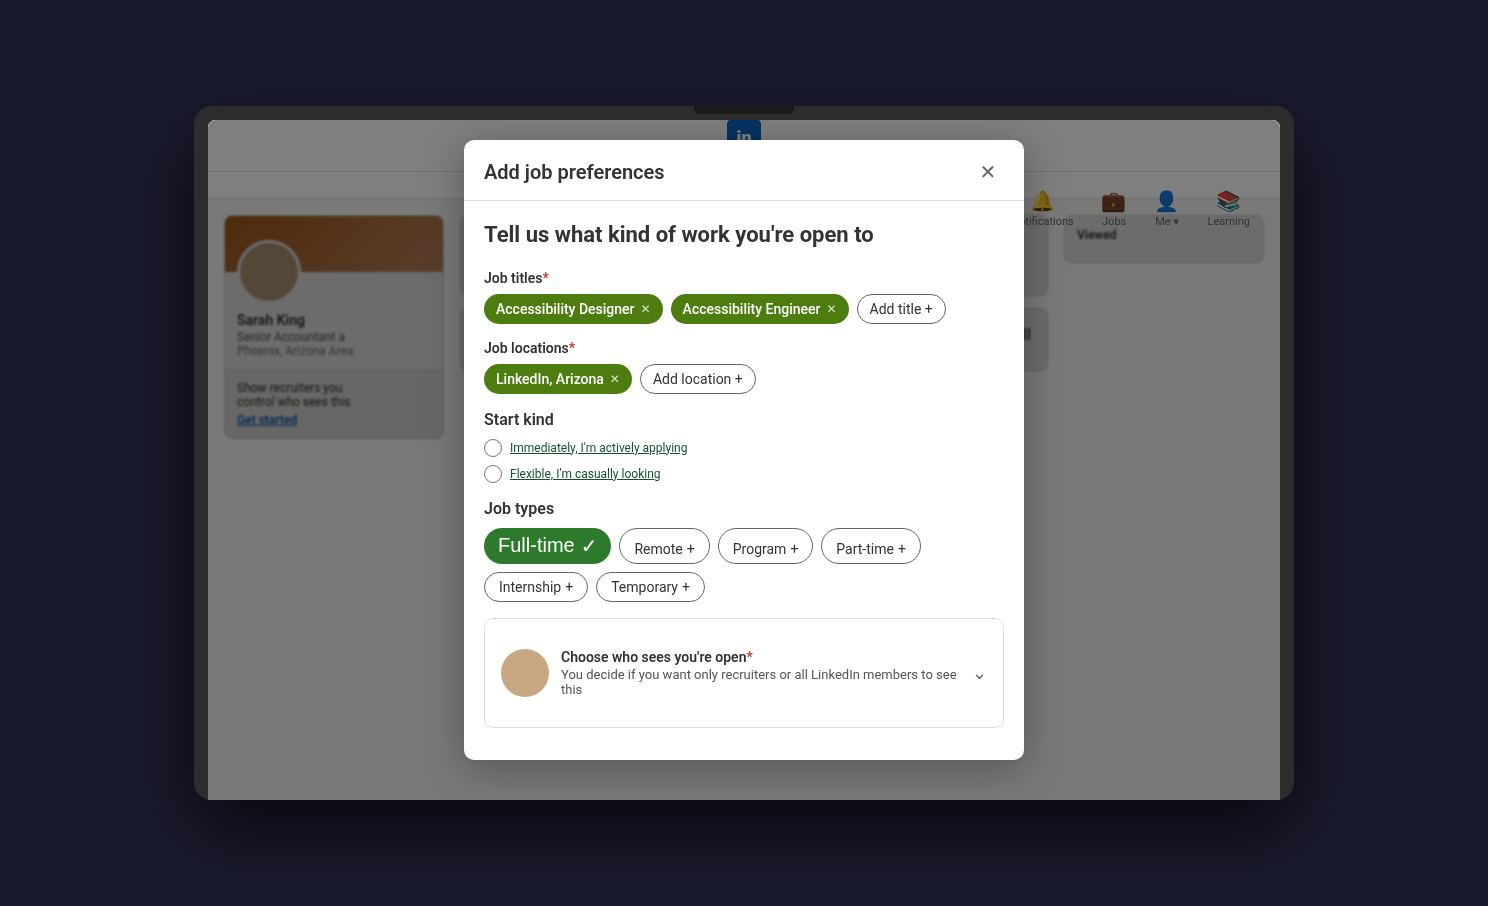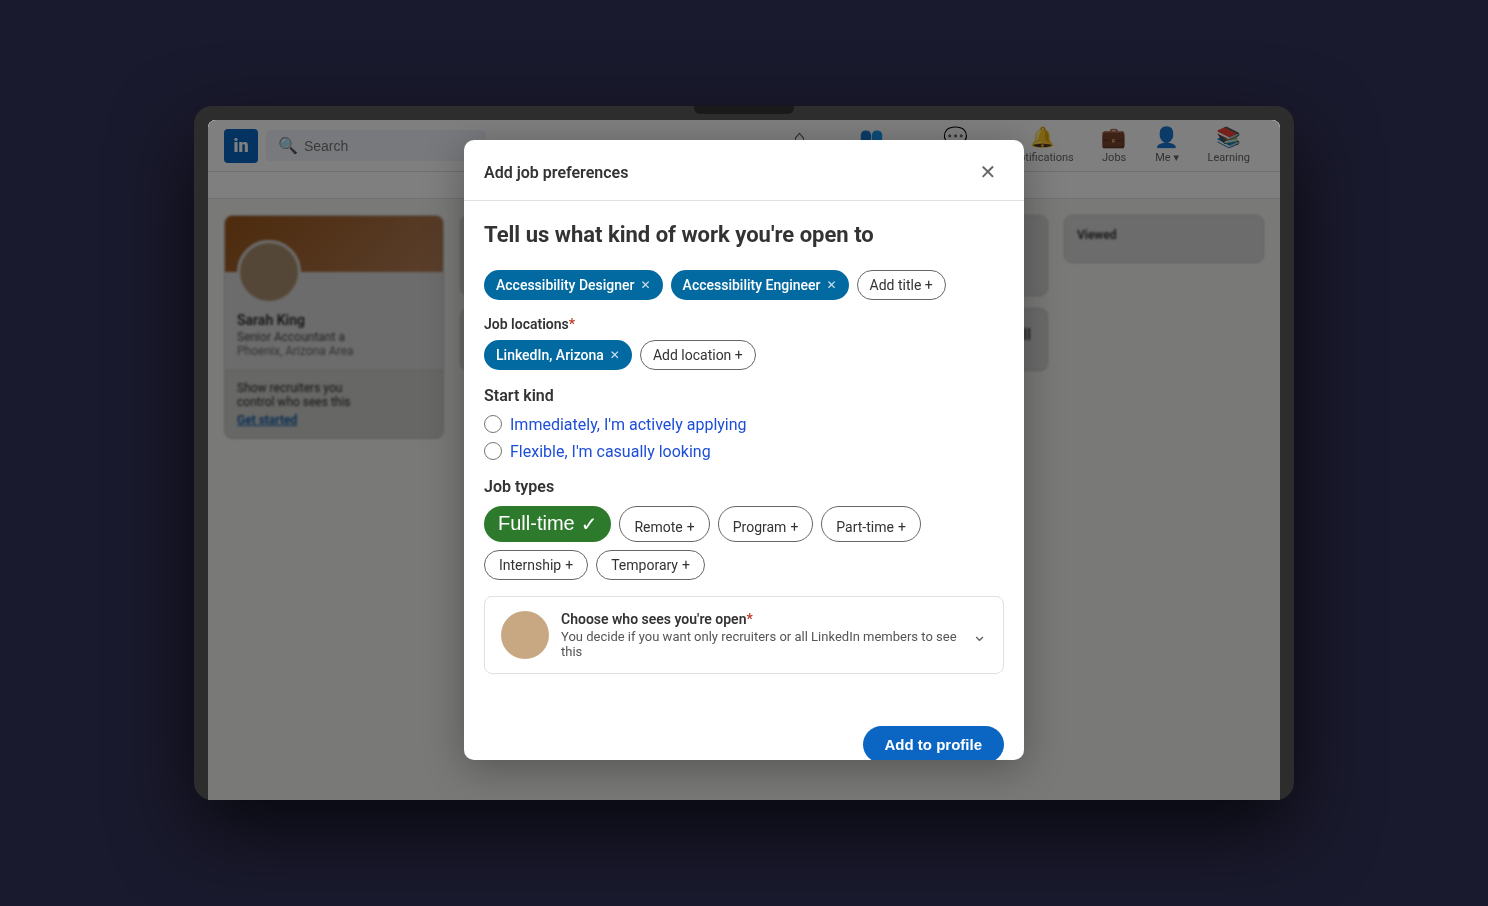--- a/index.html
+++ b/index.html
@@ -60,20 +60,21 @@
     
     .linkedin-nav {
       background: white;
       height: 52px;
       display: flex;
       align-items: center;
       padding: 0 16px;
       border-bottom: 1px solid #e0e0e0;
       position: relative;
       z-index: 1;
+      flex-direction: column;
     }
 
     .li-logo {
       width: 34px;
       height: 34px;
       background: #0a66c2;
       border-radius: 4px;
       display: flex;
       align-items: center;
       justify-content: center;
@@ -311,21 +312,21 @@
 
     .modal-header {
       display: flex;
       align-items: center;
       justify-content: space-between;
       padding: 16px 20px 12px;
       border-bottom: 1px solid #e0e0e0;
     }
 
     .modal-title {
-      font-size: 16px;
+      font-size: 20px;
       font-weight: 600;
       color: #333;
       text-align: center;
     }
 
     .modal-close {
       background: none;
       border: none;
       cursor: pointer;
       font-size: 20px;
@@ -362,21 +363,21 @@
     }
 
     .tags-row {
       display: flex;
       flex-wrap: wrap;
       gap: 8px;
       margin-bottom: 16px;
     }
 
     .tag-green {
-      background: #0369a1;
+      background: #4d7c0f;
       color: white;
       border-radius: 20px;
       padding: 6px 12px;
       font-size: 14px;
       font-weight: 500;
       display: flex;
       align-items: center;
       gap: 6px;
       cursor: pointer;
     }
@@ -421,22 +422,23 @@
       margin-bottom: 8px;
     }
 
     .radio-row input[type="radio"] {
       width: 18px;
       height: 18px;
       cursor: pointer;
     }
 
     .radio-label {
-      font-size: 16px;
-      color: #1d4ed8;
+      font-size: 12px;
+      color: #14532d;
+      text-decoration: underline;
     }
 
     .job-types-section {
       margin-bottom: 16px;
     }
 
     .job-types-title {
       font-size: 16px;
       font-weight: 600;
       color: #333;
@@ -473,21 +475,21 @@
       display: flex;
       align-items: flex-end;
       gap: 4px;
       cursor: pointer;
     }
 
     
     .who-sees-section {
       border: 1px solid #e0e0e0;
       border-radius: 8px;
-      padding: 14px 16px;
+      padding: 30px 16px;
       display: flex;
       align-items: center;
       gap: 12px;
       cursor: pointer;
       margin-bottom: 20px;
       justify-content: flex-end;
     }
 
     .who-sees-avatar {
       width: 48px;
@@ -646,20 +648,23 @@
             <button class="modal-close">
               <span>✕</span>
             </button>
           </div>
 
           <div class="modal-body">
 
             <div class="modal-headline">Tell us what kind of work you're open to</div>
 
             <div class="section-divider">
+              <div class="field-label">
+                <span>Job titles</span><span class="required">*</span>
+              </div>
               <div class="tags-row">
                 <div class="tag-green">
                   <span>Accessibility Designer</span>
                   <span class="tag-x">✕</span>
                 </div>
                 <div class="tag-green">
                   <span>Accessibility Engineer</span>
                   <span class="tag-x">✕</span>
                 </div>
                 <div class="tag-outline">

